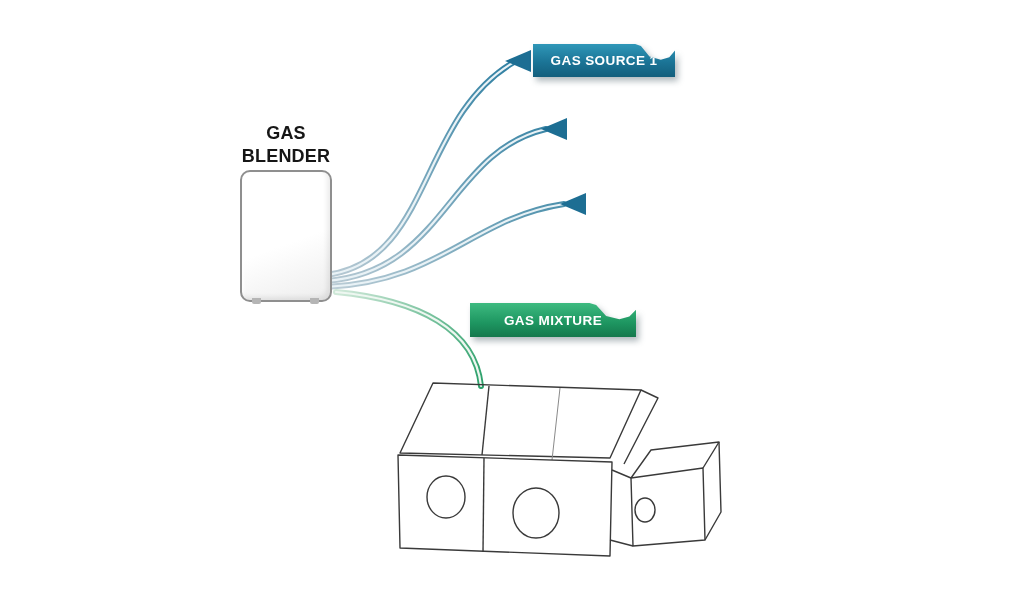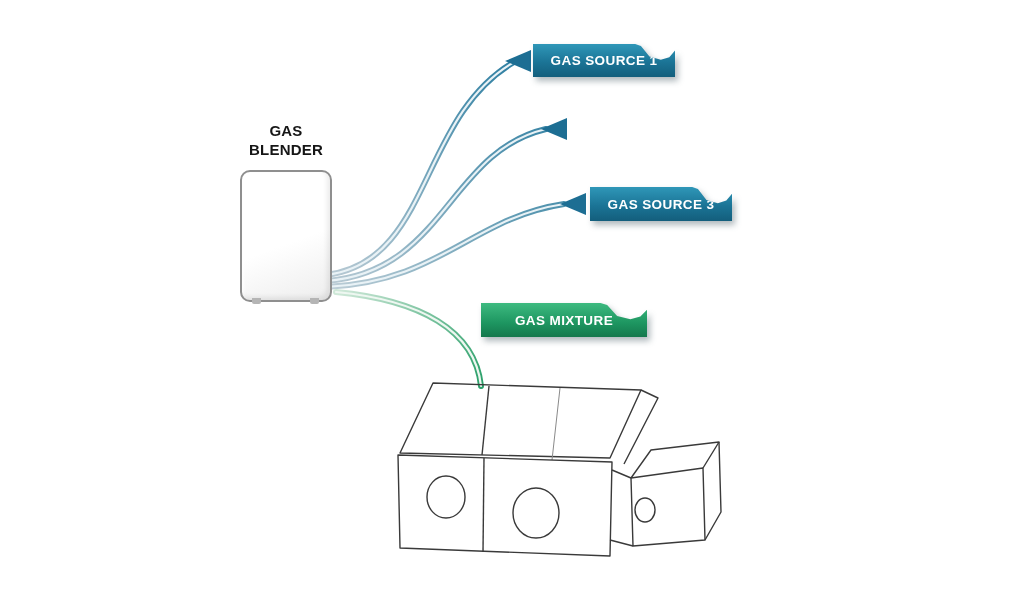--- a/index.html
+++ b/index.html
@@ -17,32 +17,32 @@
     background:linear-gradient(160deg,#ffffff 55%,#ededed 100%);
     box-shadow:inset -3px -3px 5px rgba(0,0,0,0.08), inset 2px 2px 3px rgba(255,255,255,0.9);
   }
   .blender-foot{
     width:9px;height:6px;background:#b5b5b5;border-radius:0 0 2px 2px;z-index:2;
   }
 
   
   .txt-label{
     z-index:3;text-align:center;font-weight:bold;color:#161616;
-    font-size:15px;line-height:1.25;white-space:pre-line;letter-spacing:.2px;
+    font-size:18px;line-height:1.25;white-space:pre-line;letter-spacing:.2px;
   }
 
   
   .tab-wrap{z-index:3;filter:drop-shadow(3px 4px 3px rgba(30,55,65,0.35));}
   .tab{
     width:100%;height:100%;display:flex;align-items:center;justify-content:center;
     color:#ffffff;font-weight:bold;font-size:13.5px;letter-spacing:.4px;
     clip-path:polygon(0 0,72% 0,76% 6%,82% 38%,90% 48%,96% 40%,100% 20%,100% 100%,0 100%);
   }
   .tab-teal{background:linear-gradient(180deg,#2f97b8 0%,#1b7496 55%,#135e7c 100%);}
-  .tab-green{background:linear-gradient(180deg,#3dba80 0%,#1d9560 60%,#15784d 100%);margin-left:11px;}
+  .tab-green{background:linear-gradient(180deg,#3dba80 0%,#1d9560 60%,#15784d 100%);}
 </style>
 </head>
 <body>
 
 <div class="canvas">
 
   <svg class="layer-svg" width="1024" height="594" viewBox="0 0 1024 594">
     <defs>
       <linearGradient id="g1" gradientUnits="userSpaceOnUse" x1="332" y1="275" x2="516" y2="62">
         <stop offset="0" stop-color="#b7c9d3"></stop>
@@ -111,25 +111,20 @@
 BLENDER</div>
 
 
   <div class="abs tab-wrap" style="left:533px;top:44px;width:142px;height:33px;">
     <div class="tab tab-teal">
       <span>GAS SOURCE 1</span>
     </div>
   </div>
 
 
-  <div class="abs tab-wrap" style="left:590px;top:187px;width:142px;height:34px;">
-    <div class="tab tab-teal">
-      <span>GAS SOURCE 3</span>
-    </div>
-  </div>
 
   <div class="abs tab-wrap" style="left:470px;top:303px;width:166px;height:34px;">
     <div class="tab tab-green">
       <span>GAS MIXTURE</span>
     </div>
   </div>
 
 </div>
 
 </body></html>

